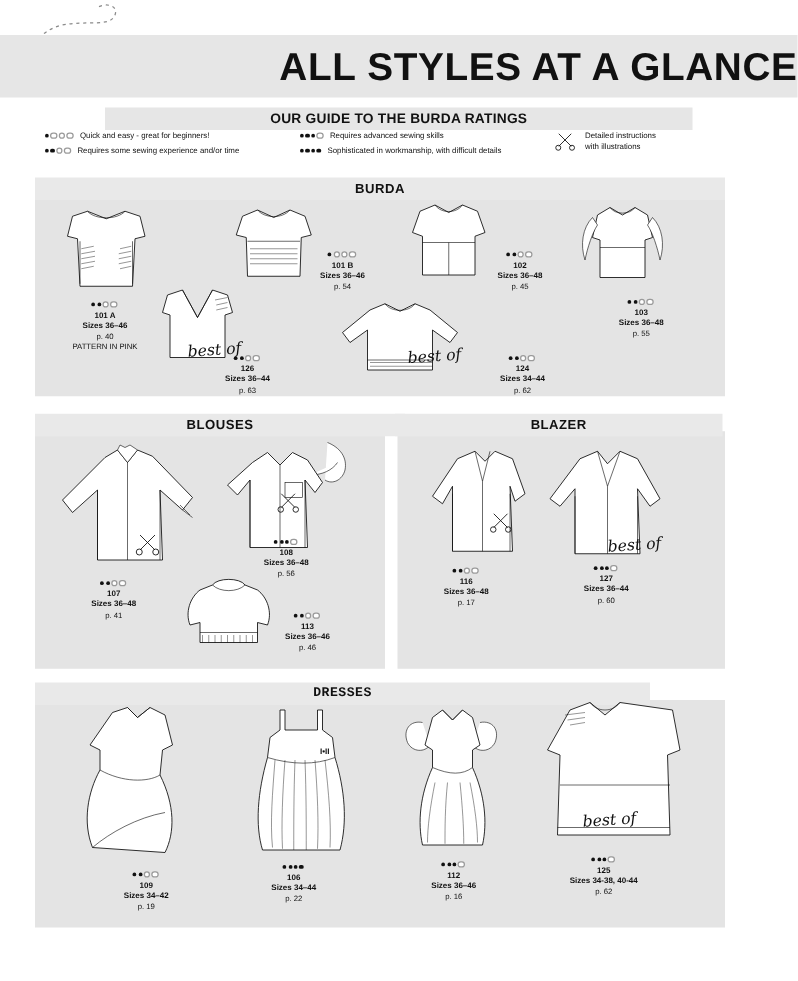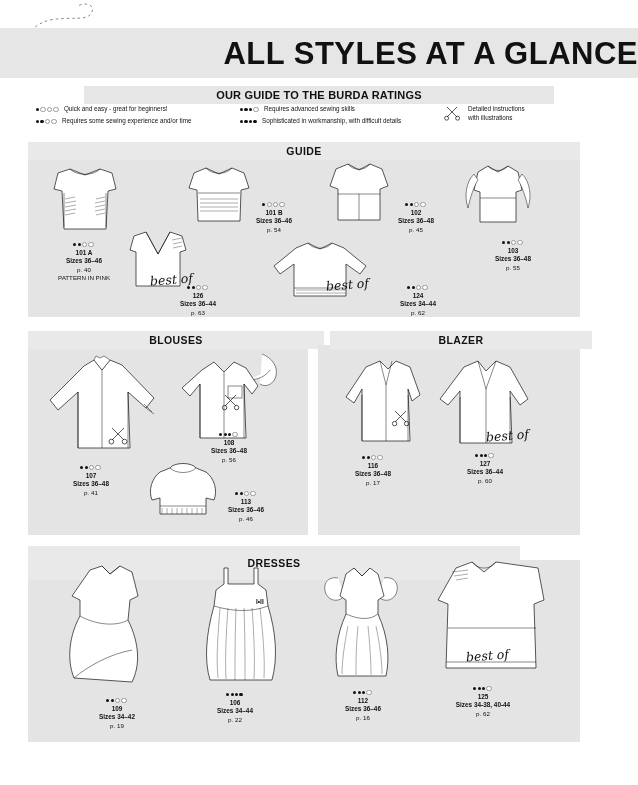--- a/index.html
+++ b/index.html
@@ -122,21 +122,21 @@
         <circle class="ln" cx="13.6" cy="14.2" r="2"></circle>
       </svg>
       <div style="position:absolute;left:24px;top:2px;">
         <div class="leg-text">Detailed instructions</div>
         <div class="leg-text">with illustrations</div>
       </div>
     </div>
   </div>
 
   <div class="panel" style="left:28px;top:155px;width:552px;height:162px;"></div>
-  <div class="panel-title" style="left:28px;top:142px;width:552px;padding:3px 0;">GUIDE</div>
+  <div class="panel-title" style="left:28px;top:142px;width:552px;padding:3px 0;">BURDA</div>
 
   <svg class="fig" style="left:40px;top:163px;" width="90" height="75" viewBox="0 0 90 75">
     <path class="fillw" d="M18 10 L30 6 L45 12 L60 6 L72 10 L76 26 L68 28 L66 66 L24 66 L22 28 L14 26 Z"></path>
     <path class="ln-thin" d="M30 6 C36 13 54 13 60 6"></path>
     <path class="ln-thin" d="M24 30 L24 64 M66 30 L66 64"></path>
     <g class="hatch">
       <path d="M25 36 L35 34 M25 40 L36 38 M25 44 L36 42 M25 48 L36 46 M25 52 L35 50"></path>
       <path d="M56 36 L65 34 M55 40 L65 38 M55 44 L65 42 M55 48 L65 46 M56 52 L65 50"></path>
     </g>
   </svg>
@@ -271,21 +271,21 @@
       </g>
   </svg>
   <div class="cap" style="left:206px;top:489px;width:80px;">
     <div class="rate"><i class="dot"></i><i class="dot"></i><i class="dot open"></i><i class="dot open"></i></div>
     <div class="num">113</div>
     <div class="sizes">Sizes 36–46</div>
     <div class="pg">p. 46</div>
   </div>
 
   <div class="panel" style="left:318px;top:345px;width:262px;height:190px;"></div>
-  <div class="panel-title" style="left:330px;top:331px;width:262px;padding:3px 0;">BLAZER</div>
+  <div class="panel-title" style="left:316px;top:331px;width:262px;padding:3px 0;">BLAZER</div>
 
   <svg class="fig" style="left:328px;top:355px;" width="106" height="100" viewBox="0 0 106 100">
     <path class="fillw" d="M38 12 L52 6 L60 14 L68 6 L82 12 L92 40 L84 46 L80 34 L82 86 L34 86 L34 34 L26 48 L18 42 Z"></path>
     <path class="ln-thin" d="M52 6 L58 30 L64 6"></path>
     <path class="ln-thin" d="M58 30 L58 86"></path>
     <path class="ln-thin" d="M34 40 L34 86 M80 40 L80 86"></path>
   </svg>
   <svg class="fig" style="left:392px;top:408px;" width="20" height="20" viewBox="0 0 20 20">
     <path class="ln" d="M3 3 L14 14 M14 3 L3 14"></path>
     <circle class="ln" cx="2.6" cy="15.6" r="2.2"></circle>
@@ -306,21 +306,21 @@
   </svg>
   <div class="bestof" style="left:486px;top:428px;">best of</div>
   <div class="cap" style="left:442px;top:451px;width:86px;">
     <div class="rate"><i class="dot"></i><i class="dot"></i><i class="dot"></i><i class="dot open"></i></div>
     <div class="num">127</div>
     <div class="sizes">Sizes 36–44</div>
     <div class="pg">p. 60</div>
   </div>
 
   <div class="panel" style="left:28px;top:560px;width:552px;height:182px;"></div>
-  <div class="panel-title" style="left:28px;top:546px;width:492px;padding:11px 0;">DRESSES</div>
+  <div class="panel-title" style="left:28px;top:546px;width:492px;padding:3px 0;font-family:Liberation Mono, monospace;">DRESSES</div>
 
   <svg class="fig" style="left:44px;top:562px;" width="116" height="132" viewBox="0 0 116 132">
     <path class="fillw" d="M46 8 L58 4 L66 12 L76 4 L88 10 L94 34 L86 38 L84 58 C96 82 96 104 88 120 L30 116 C22 96 26 72 36 54 L36 38 L28 34 Z"></path>
     <path class="ln-thin" d="M36 54 C54 64 74 64 84 58"></path>
     <path class="ln-thin" d="M30 116 C44 104 66 92 88 88"></path>
     <path class="ln-thin" d="M58 4 L66 12 L76 4"></path>
   </svg>
   <div class="cap" style="left:74px;top:696px;width:86px;">
     <div class="rate"><i class="dot"></i><i class="dot"></i><i class="dot open"></i><i class="dot open"></i></div>
     <div class="num">109</div>

